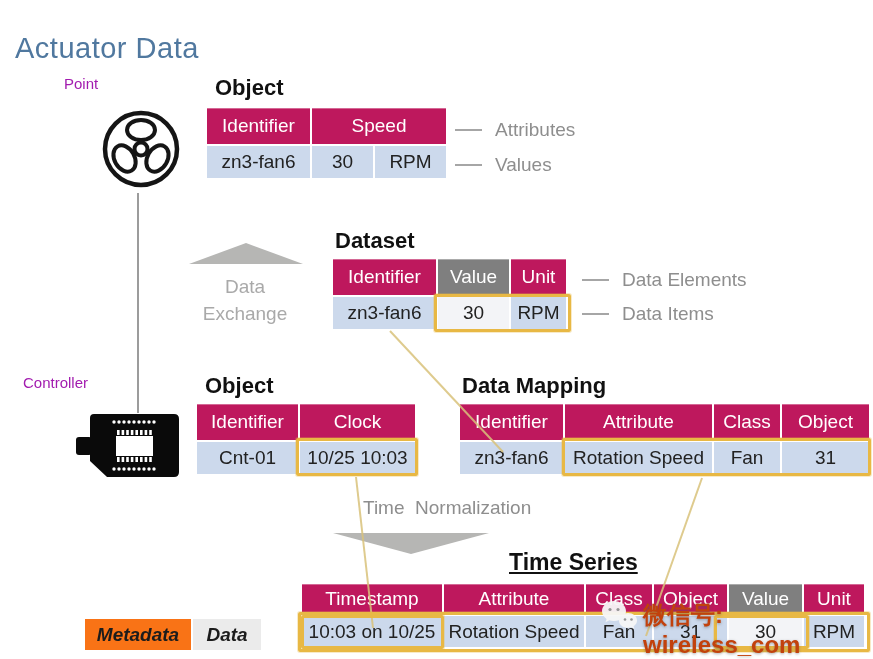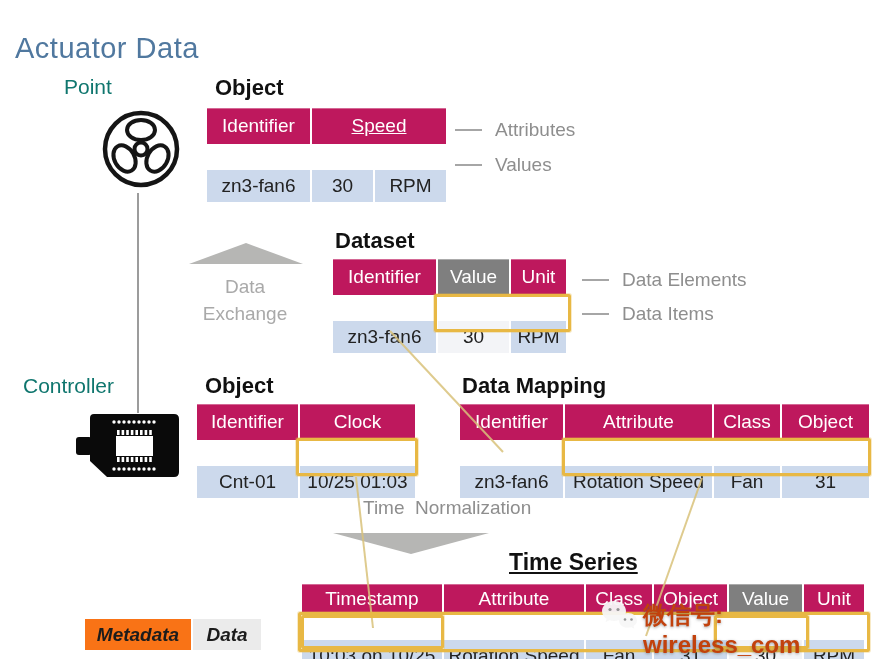--- a/index.html
+++ b/index.html
@@ -1,30 +1,30 @@
 <!DOCTYPE html>
 <html><head>
 <meta charset="utf-8">
 <style>
   html,body{margin:0;padding:0;background:#fff;}
   .page{position:relative;width:873px;height:659px;background:#ffffff;
         font-family:"Liberation Sans",sans-serif;overflow:hidden;}
   .abs{position:absolute;}
   .title{position:absolute;font-size:29px;color:#50789f;letter-spacing:.5px;}
-  .label{position:absolute;font-size:21px;color:#0f766e;}
+  .label{position:absolute;font-size:15px;color:#a21caf;}
   .heading{position:absolute;font-size:22px;font-weight:bold;color:#111;}
   .table{position:absolute;}
   .trow{display:flex;gap:2px;margin-bottom:2px;}
   .th{background:#be185d;color:#fff;font-size:19px;height:36px;
       display:flex;align-items:center;justify-content:center;
       box-shadow:inset 0 1px 0 rgba(255,255,255,.35);}
   .th.gray{background:#7f7f7f;}
   .th.short{height:30px;}
   .td{background:#ccd9ec;color:#222;font-size:19px;height:32px;
-      display:flex;align-items:center;justify-content:center;margin-top:24px;}
+      display:flex;align-items:center;justify-content:center;}
   .td.white{background:#f3f4f7;}
   .td.short{height:31px;}
   .hl{position:absolute;border:3px solid #e8b844;border-radius:2px;
       box-shadow:0 0 0 1px rgba(232,184,68,.30);pointer-events:none;}
   .annot{position:absolute;display:flex;align-items:center;gap:13px;
          color:#8e8e8e;font-size:19px;}
   .dash{display:inline-block;width:27px;height:0;border-top:2px solid #a6a6a6;}
   .tri-up{position:absolute;width:0;height:0;
           border-left:57px solid transparent;border-right:57px solid transparent;
           border-bottom:21px solid #b6b6b4;}
@@ -65,21 +65,21 @@
       <circle cx="42" cy="42" r="6.5" fill="#fff" stroke="#151515" stroke-width="4"></circle>
     </svg>
   </div>
 
   <div class="vline" style="left:137px;top:193px;height:220px;"></div>
 
   <div class="heading" style="left:215px;top:75px;">Object</div>
   <div class="table" style="left:207px;top:108px;">
     <div class="trow">
       <div class="th" style="width:103px;">Identifier</div>
-      <div class="th" style="width:134px;text-decoration:underline;">Speed</div>
+      <div class="th" style="width:134px;">Speed</div>
     </div>
     <div class="trow">
       <div class="td" style="width:103px;">zn3-fan6</div>
       <div class="td" style="width:61px;">30</div>
       <div class="td" style="width:71px;">RPM</div>
     </div>
   </div>
   <div class="annot" style="left:455px;top:119px;">
     <span class="dash"></span>
     <span>Attributes</span>
@@ -165,21 +165,21 @@
   </div>
 
   <div class="heading" style="left:205px;top:373px;">Object</div>
   <div class="table" style="left:197px;top:404px;">
     <div class="trow">
       <div class="th" style="width:101px;">Identifier</div>
       <div class="th" style="width:115px;">Clock</div>
     </div>
     <div class="trow">
       <div class="td" style="width:101px;">Cnt-01</div>
-      <div class="td" style="width:115px;">10/25 01:03</div>
+      <div class="td" style="width:115px;">10/25 10:03</div>
     </div>
   </div>
 
   <div class="heading" style="left:462px;top:373px;">Data Mapping</div>
   <div class="table" style="left:460px;top:404px;">
     <div class="trow">
       <div class="th" style="width:103px;">Identifier</div>
       <div class="th" style="width:147px;">Attribute</div>
       <div class="th" style="width:66px;">Class</div>
       <div class="th" style="width:87px;">Object</div>

